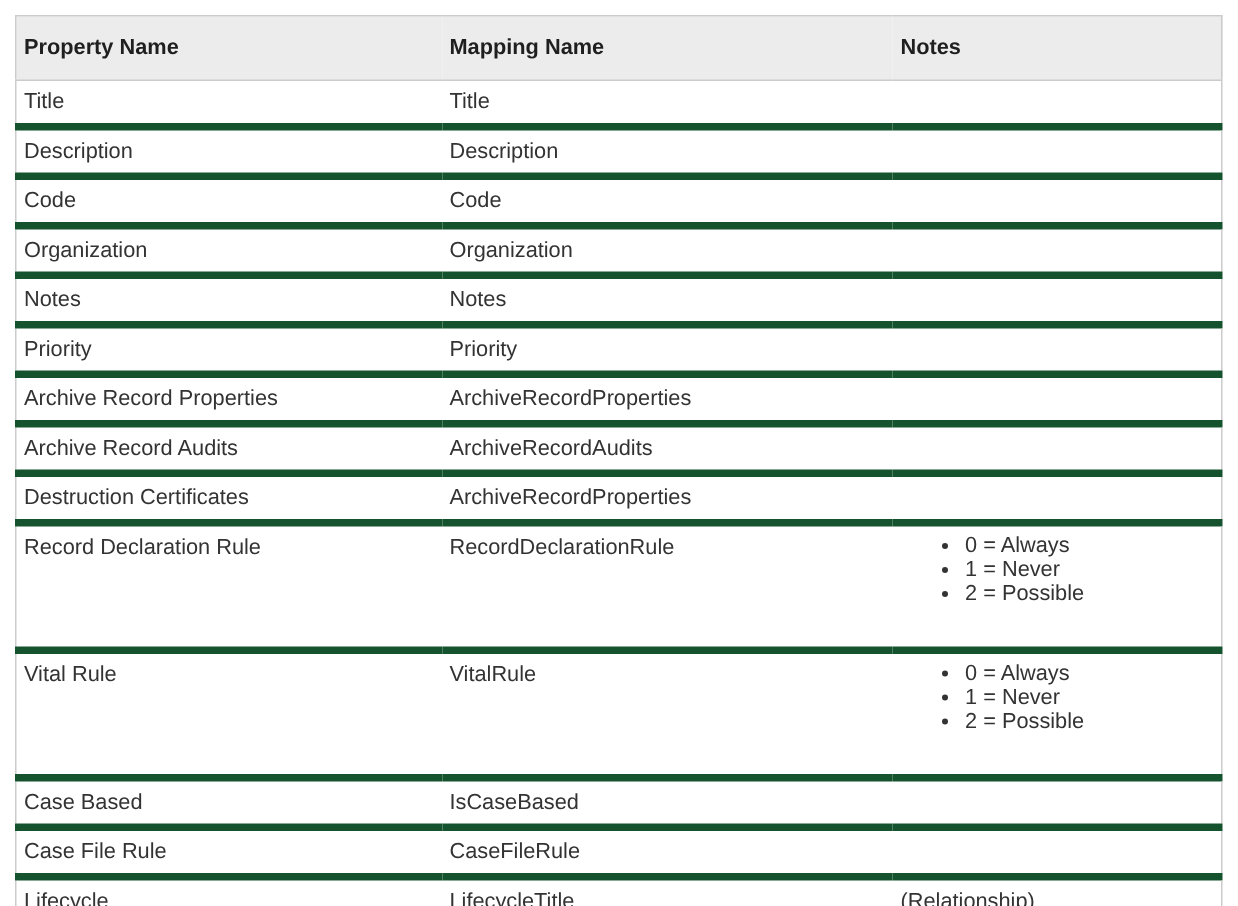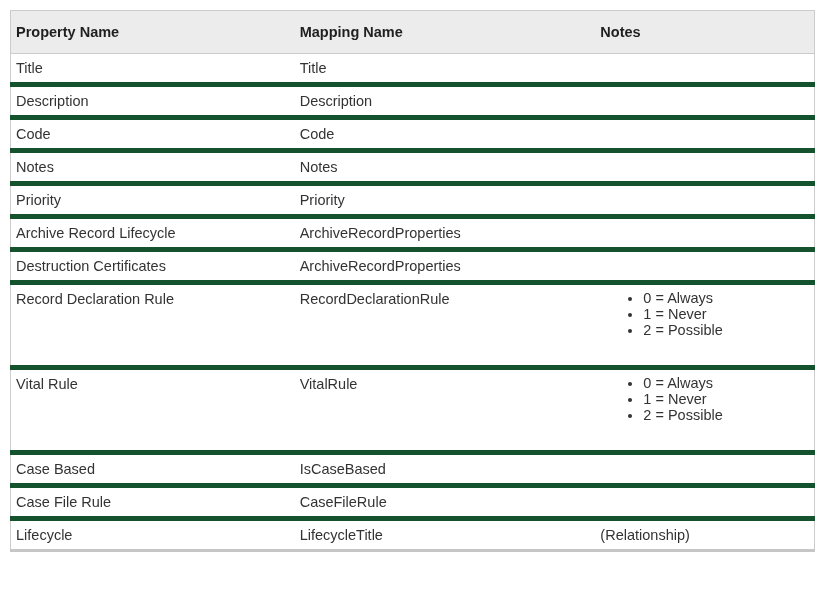--- a/index.html
+++ b/index.html
@@ -87,40 +87,50 @@
     <td class="col-map">Description</td>
     <td class="col-notes"></td>
   </tr>
 
   <tr>
     <td class="col-prop">Code</td>
     <td class="col-map">Code</td>
     <td class="col-notes"></td>
   </tr>
 
+  <tr>
+    <td class="col-prop">Organization</td>
+    <td class="col-map">Organization</td>
+    <td class="col-notes"></td>
+  </tr>
 
   <tr>
     <td class="col-prop">Notes</td>
     <td class="col-map">Notes</td>
     <td class="col-notes"></td>
   </tr>
 
   <tr>
     <td class="col-prop">Priority</td>
     <td class="col-map">Priority</td>
     <td class="col-notes"></td>
   </tr>
 
 
   <tr>
-    <td class="col-prop">Archive Record Lifecycle</td>
+    <td class="col-prop">Archive Record Properties</td>
     <td class="col-map">ArchiveRecordProperties</td>
     <td class="col-notes"></td>
   </tr>
 
+  <tr>
+    <td class="col-prop">Archive Record Audits</td>
+    <td class="col-map">ArchiveRecordAudits</td>
+    <td class="col-notes"></td>
+  </tr>
 
   <tr>
     <td class="col-prop">Destruction Certificates</td>
     <td class="col-map">ArchiveRecordProperties</td>
     <td class="col-notes"></td>
   </tr>
 
   <tr>
     <td class="col-prop">Record Declaration Rule</td>
     <td class="col-map">RecordDeclarationRule</td>

